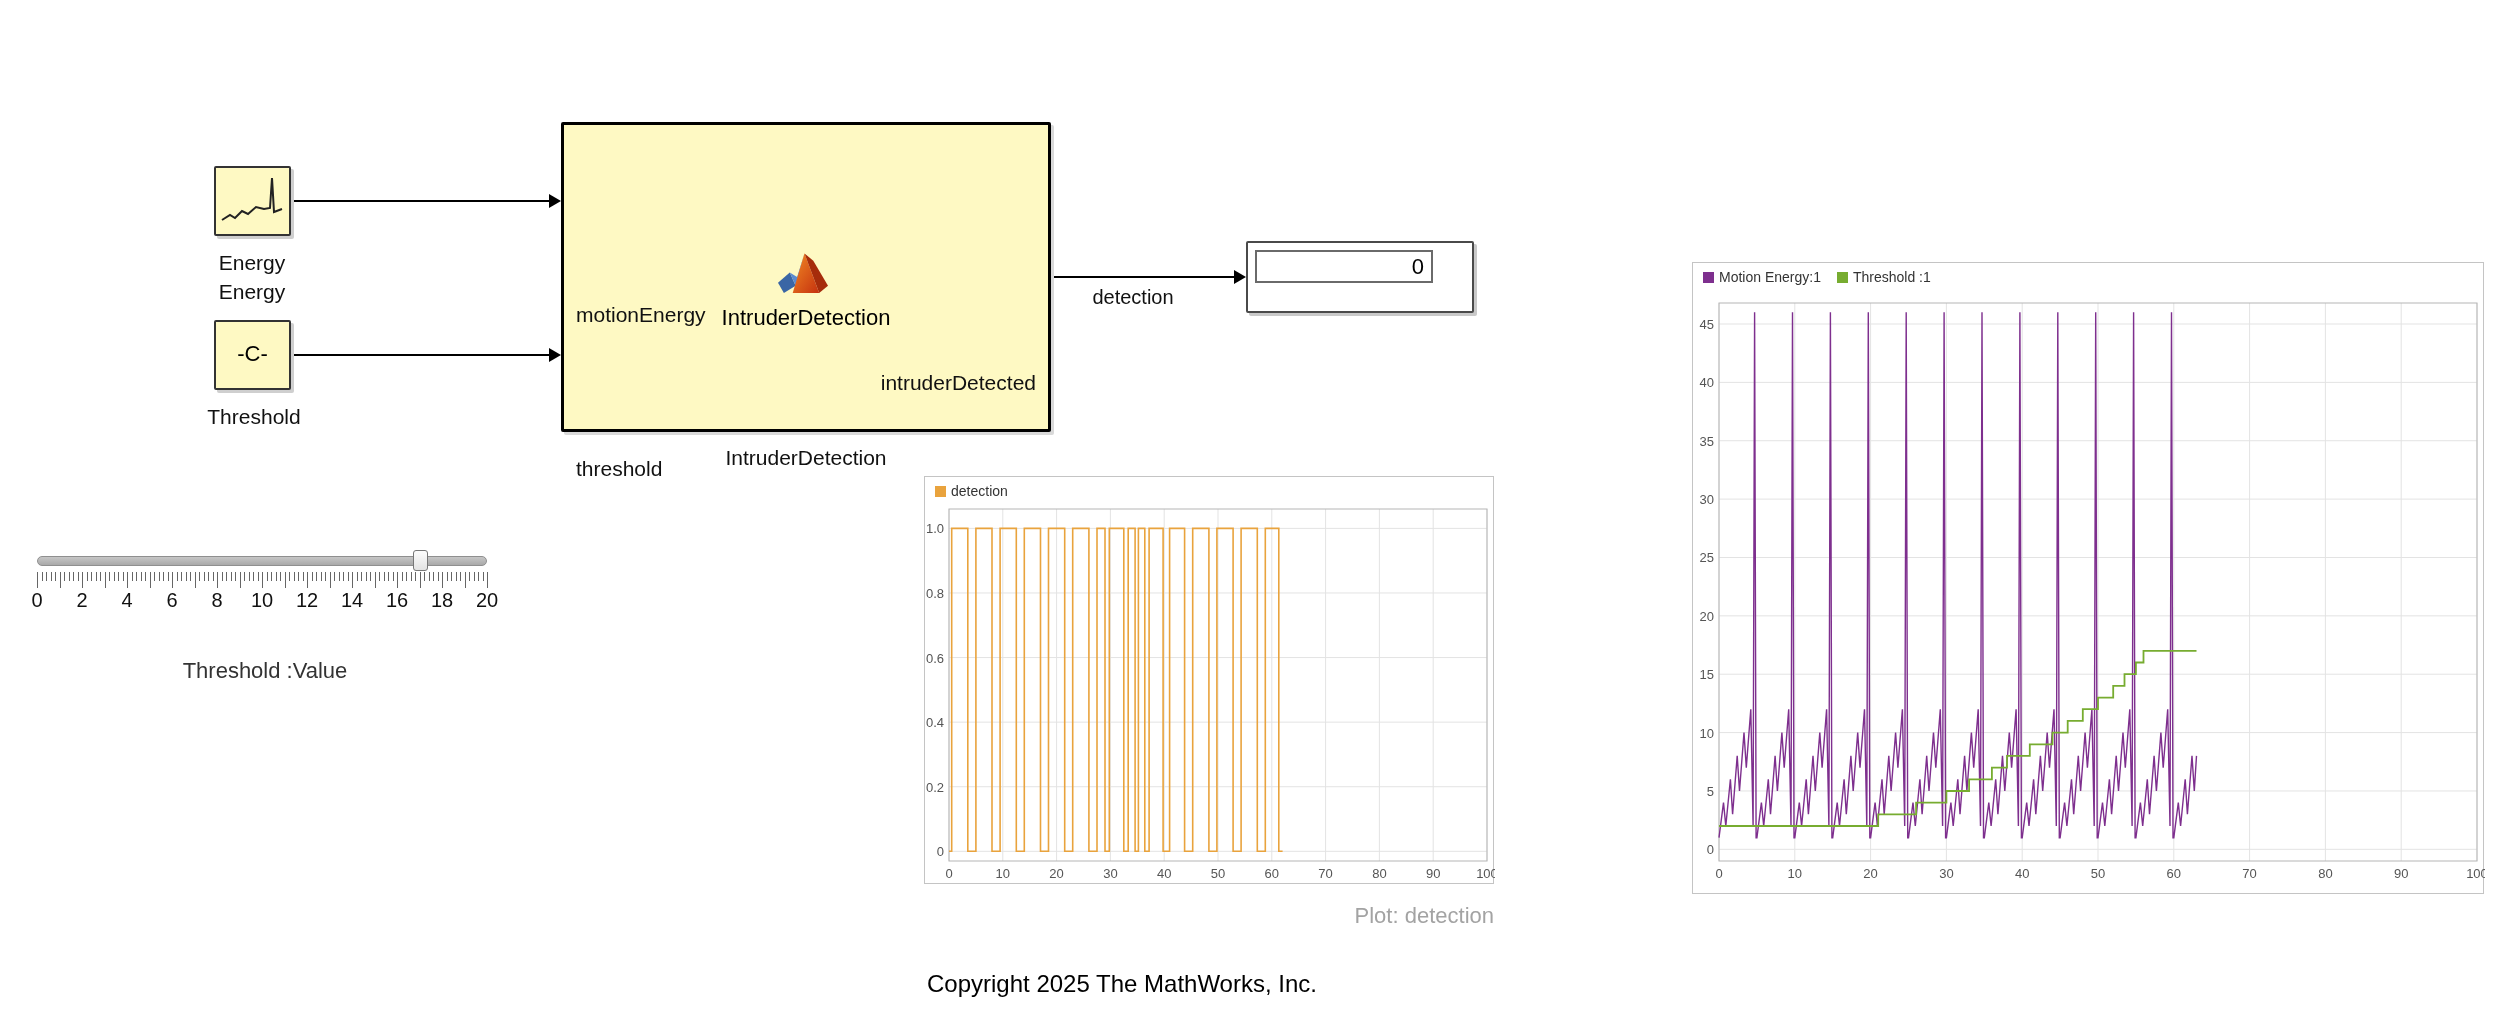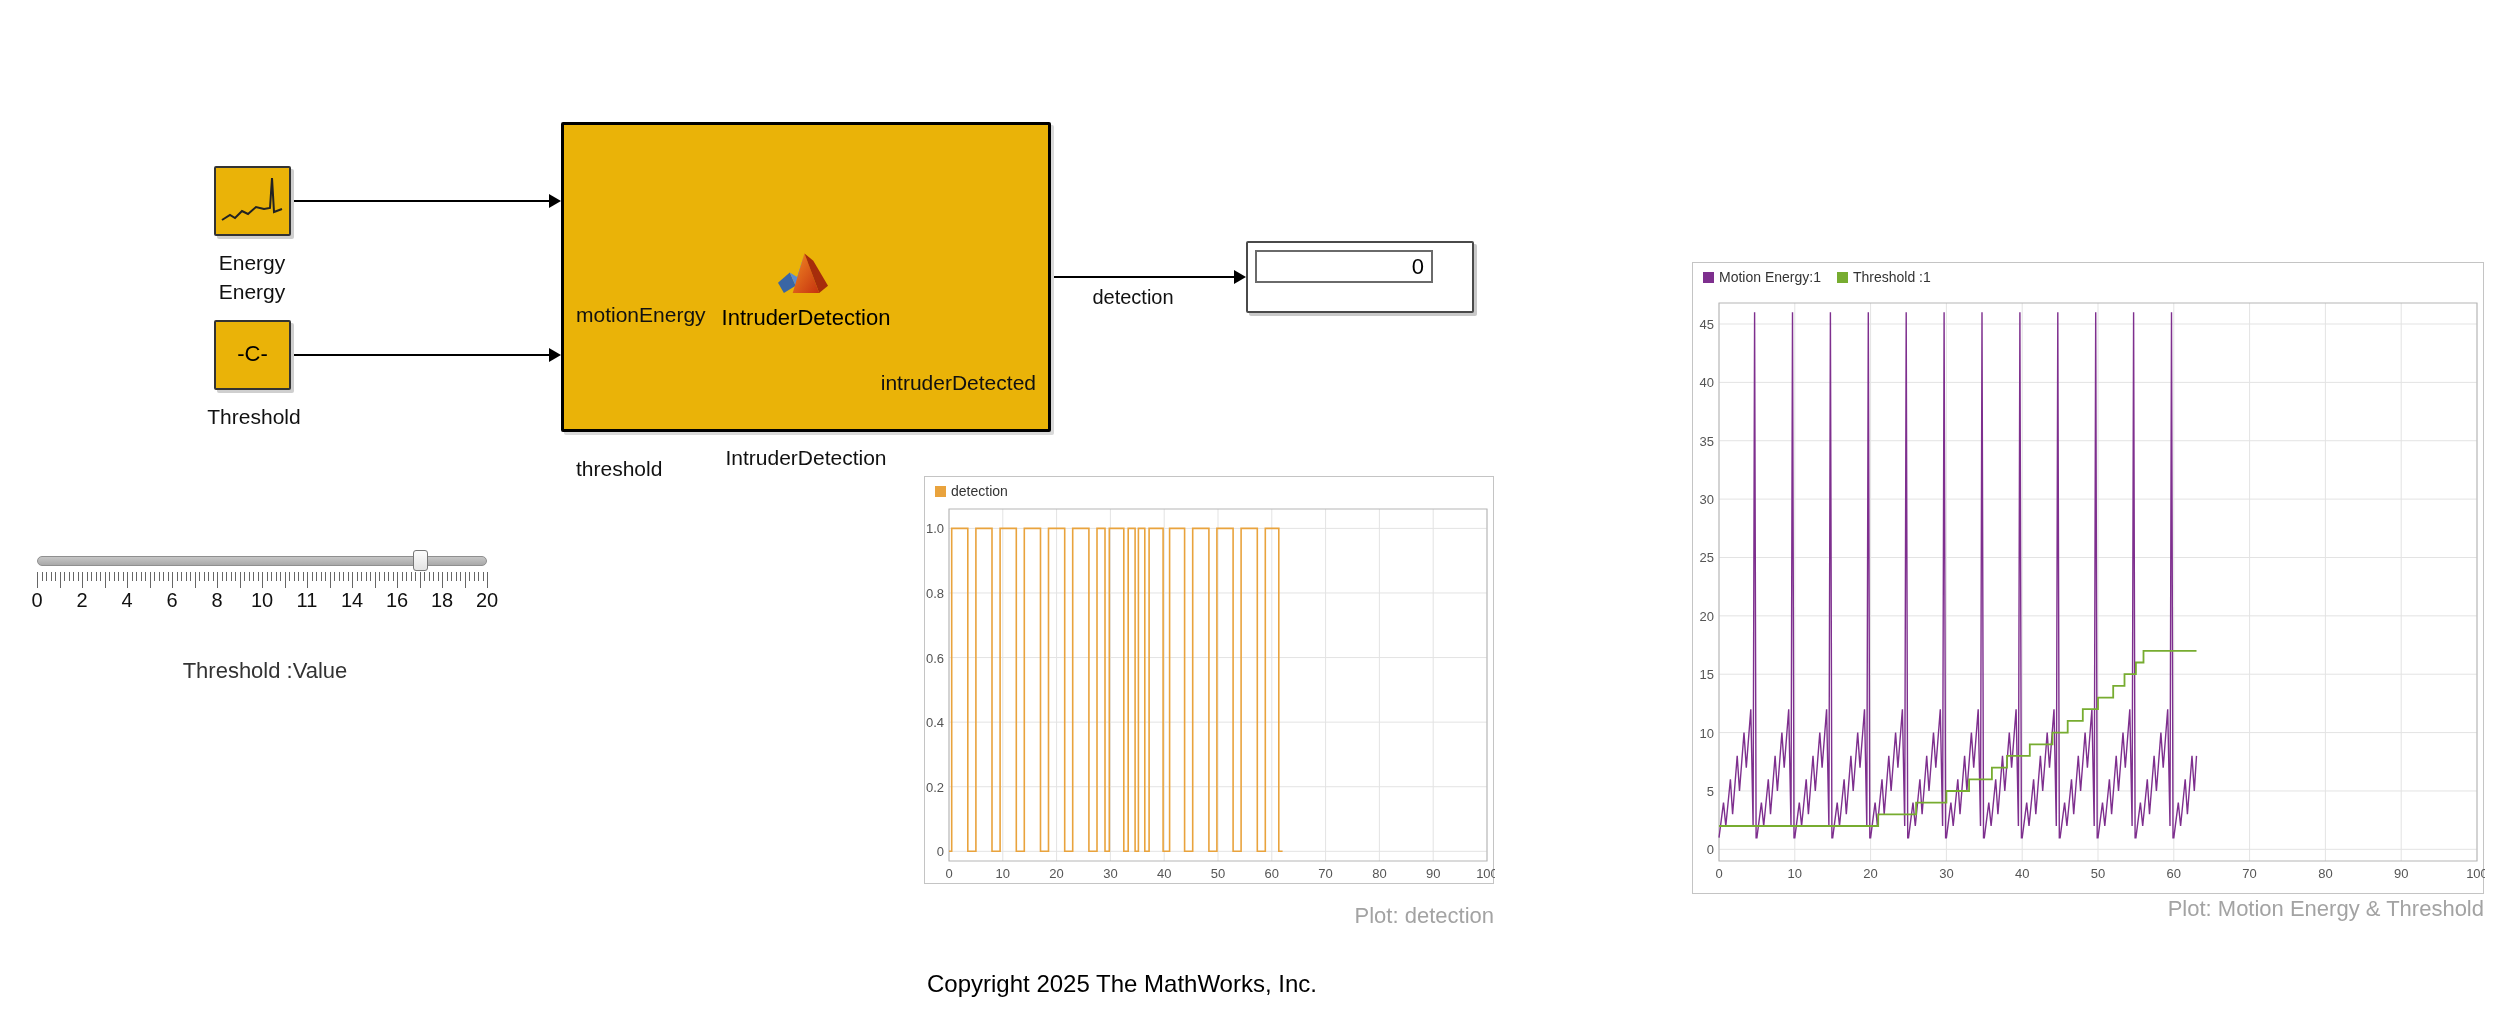--- a/index.html
+++ b/index.html
@@ -1,18 +1,18 @@
 <!DOCTYPE html>
 <html><head>
 <meta charset="utf-8">
 <style>
   html,body{margin:0;padding:0;background:#fff;font-family:"Liberation Sans",sans-serif;}
   #canvas{position:relative;width:2520px;height:1015px;background:#fff;overflow:hidden;}
 
-  .blk{position:absolute;background:#eab308;box-sizing:border-box;}
+  .blk{position:absolute;background:#fef9c3;box-sizing:border-box;}
   .src-blk{border:2px solid #333;border-radius:2px;box-shadow:3px 3px 0 #cfcfcf;}
   .fn-blk{border:3px solid #000;border-radius:2px;box-shadow:3px 3px 0 #d9d9d9;}
   .blk-label{position:absolute;text-align:center;font-size:21px;color:#111;line-height:29px;}
   .port-label{position:absolute;font-size:21px;color:#111;}
 
   #display-block{border:2px solid #4a4a4a;border-radius:2px;box-shadow:3px 3px 0 #c9c9c9;background:#fff;}
   #display-inner{position:absolute;left:7px;top:7px;width:178px;height:33px;border:2px solid #6a6a6a;
     box-sizing:border-box;text-align:right;font-size:22px;line-height:29px;padding-right:7px;color:#000;}
 
   #wire-overlay{position:absolute;left:0;top:0;pointer-events:none;}
@@ -214,21 +214,21 @@
         <div class="tick " style="left:445.5px"></div>
         <div class="tick maj" style="left:450.0px"></div>
       </div>
     <div id="slider-numbers">
         <span style="left:0px">0</span>
         <span style="left:45px">2</span>
         <span style="left:90px">4</span>
         <span style="left:135px">6</span>
         <span style="left:180px">8</span>
         <span style="left:225px">10</span>
-        <span style="left:270px">11</span>
+        <span style="left:270px">12</span>
         <span style="left:315px">14</span>
         <span style="left:360px">16</span>
         <span style="left:405px">18</span>
         <span style="left:450px">20</span>
       </div>
   </div>
   <div id="slider-label">Threshold :Value</div>
 
   <div class="panel" style="left:924px;top:476px;width:570px;height:408px;">
     <div class="legend">
@@ -330,17 +330,16 @@
         <text class="tick ty" x="21" y="154.74895397489536">35</text>
         <line class="grid" x1="26" y1="91.38075313807525" x2="784" y2="91.38075313807525"></line>
         <text class="tick ty" x="21" y="96.38075313807525">40</text>
         <line class="grid" x1="26" y1="33.01255230125514" x2="784" y2="33.01255230125514"></line>
         <text class="tick ty" x="21" y="38.01255230125514">45</text>
         <rect class="frame" x="26" y="12" width="758" height="558"></rect>
         <polyline fill="none" stroke="#7E2F8E" stroke-width="1.4" points="26.0,546.7 30.5,511.6 32.8,535.0 37.4,488.3 39.6,523.3 44.2,464.9 46.5,500.0 51.0,441.6 53.3,476.6 57.8,418.2 60.1,535.0 61.6,21.3 63.1,546.7 63.9,546.7 68.4,511.6 70.7,535.0 75.3,488.3 77.5,523.3 82.1,464.9 84.4,500.0 88.9,441.6 91.2,476.6 95.7,418.2 98.0,535.0 99.5,21.3 101.0,546.7 101.8,546.7 106.3,511.6 108.6,535.0 113.2,488.3 115.4,523.3 120.0,464.9 122.3,500.0 126.8,441.6 129.1,476.6 133.6,418.2 135.9,535.0 137.4,21.3 138.9,546.7 139.7,546.7 144.2,511.6 146.5,535.0 151.1,488.3 153.3,523.3 157.9,464.9 160.2,500.0 164.7,441.6 167.0,476.6 171.5,418.2 173.8,535.0 175.3,21.3 176.8,546.7 177.6,546.7 182.1,511.6 184.4,535.0 189.0,488.3 191.2,523.3 195.8,464.9 198.1,500.0 202.6,441.6 204.9,476.6 209.4,418.2 211.7,535.0 213.2,21.3 214.7,546.7 215.5,546.7 220.0,511.6 222.3,535.0 226.9,488.3 229.1,523.3 233.7,464.9 236.0,500.0 240.5,441.6 242.8,476.6 247.3,418.2 249.6,535.0 251.1,21.3 252.6,546.7 253.4,546.7 257.9,511.6 260.2,535.0 264.8,488.3 267.0,523.3 271.6,464.9 273.9,500.0 278.4,441.6 280.7,476.6 285.2,418.2 287.5,535.0 289.0,21.3 290.5,546.7 291.3,546.7 295.8,511.6 298.1,535.0 302.7,488.3 304.9,523.3 309.5,464.9 311.8,500.0 316.3,441.6 318.6,476.6 323.1,418.2 325.4,535.0 326.9,21.3 328.4,546.7 329.2,546.7 333.7,511.6 336.0,535.0 340.6,488.3 342.8,523.3 347.4,464.9 349.7,500.0 354.2,441.6 356.5,476.6 361.0,418.2 363.3,535.0 364.8,21.3 366.3,546.7 367.1,546.7 371.6,511.6 373.9,535.0 378.5,488.3 380.7,523.3 385.3,464.9 387.6,500.0 392.1,441.6 394.4,476.6 398.9,418.2 401.2,535.0 402.7,21.3 404.2,546.7 405.0,546.7 409.5,511.6 411.8,535.0 416.4,488.3 418.6,523.3 423.2,464.9 425.5,500.0 430.0,441.6 432.3,476.6 436.8,418.2 439.1,535.0 440.6,21.3 442.1,546.7 442.9,546.7 447.4,511.6 449.7,535.0 454.3,488.3 456.5,523.3 461.1,464.9 463.4,500.0 467.9,441.6 470.2,476.6 474.7,418.2 477.0,535.0 478.5,21.3 480.0,546.7 480.8,546.7 485.3,511.6 487.6,535.0 492.2,488.3 494.4,523.3 499.0,464.9 501.3,500.0 503.5,464.9"></polyline>
         <polyline fill="none" stroke="#77AC30" stroke-width="1.8" points="26.0,535.0 185.2,535.0 185.2,523.3 223.1,523.3 223.1,511.6 253.4,511.6 253.4,500.0 276.1,500.0 276.1,488.3 298.9,488.3 298.9,476.6 314.0,476.6 314.0,464.9 336.8,464.9 336.8,453.3 359.5,453.3 359.5,441.6 374.7,441.6 374.7,429.9 389.8,429.9 389.8,418.2 405.0,418.2 405.0,406.6 420.2,406.6 420.2,394.9 431.5,394.9 431.5,383.2 442.9,383.2 442.9,371.5 450.5,371.5 450.5,359.9 503.5,359.9"></polyline>
       </svg>
   </div>
-  <div class="scope-title" style="left:1692px;top:896px;width:792px;">Plot: Motion Energy &amp; Threshold</div>
 
   <div id="copyright">Copyright 2025 The MathWorks, Inc.</div>
 
 </div>
 
 </body></html>

